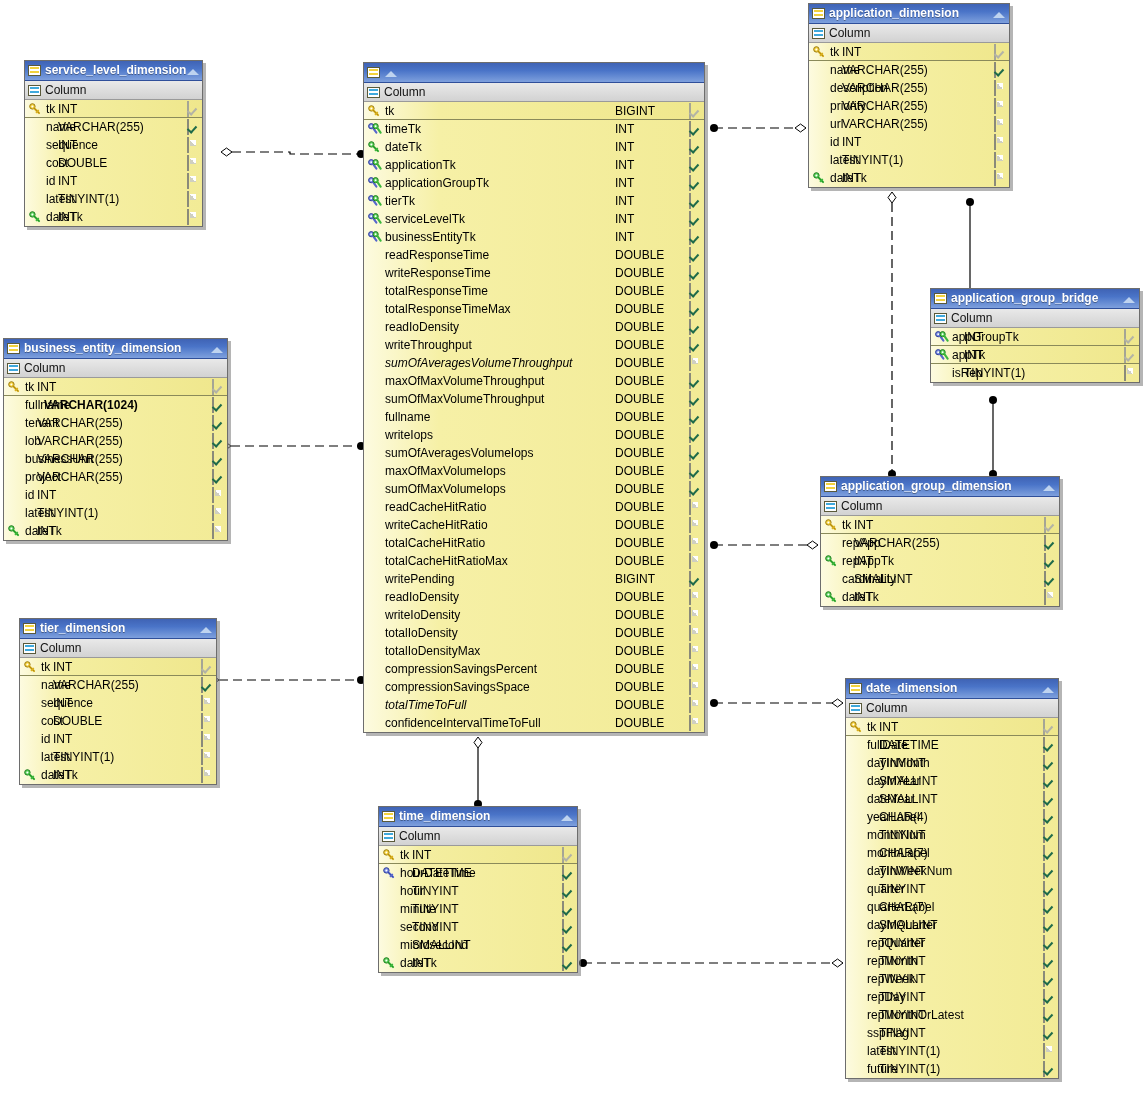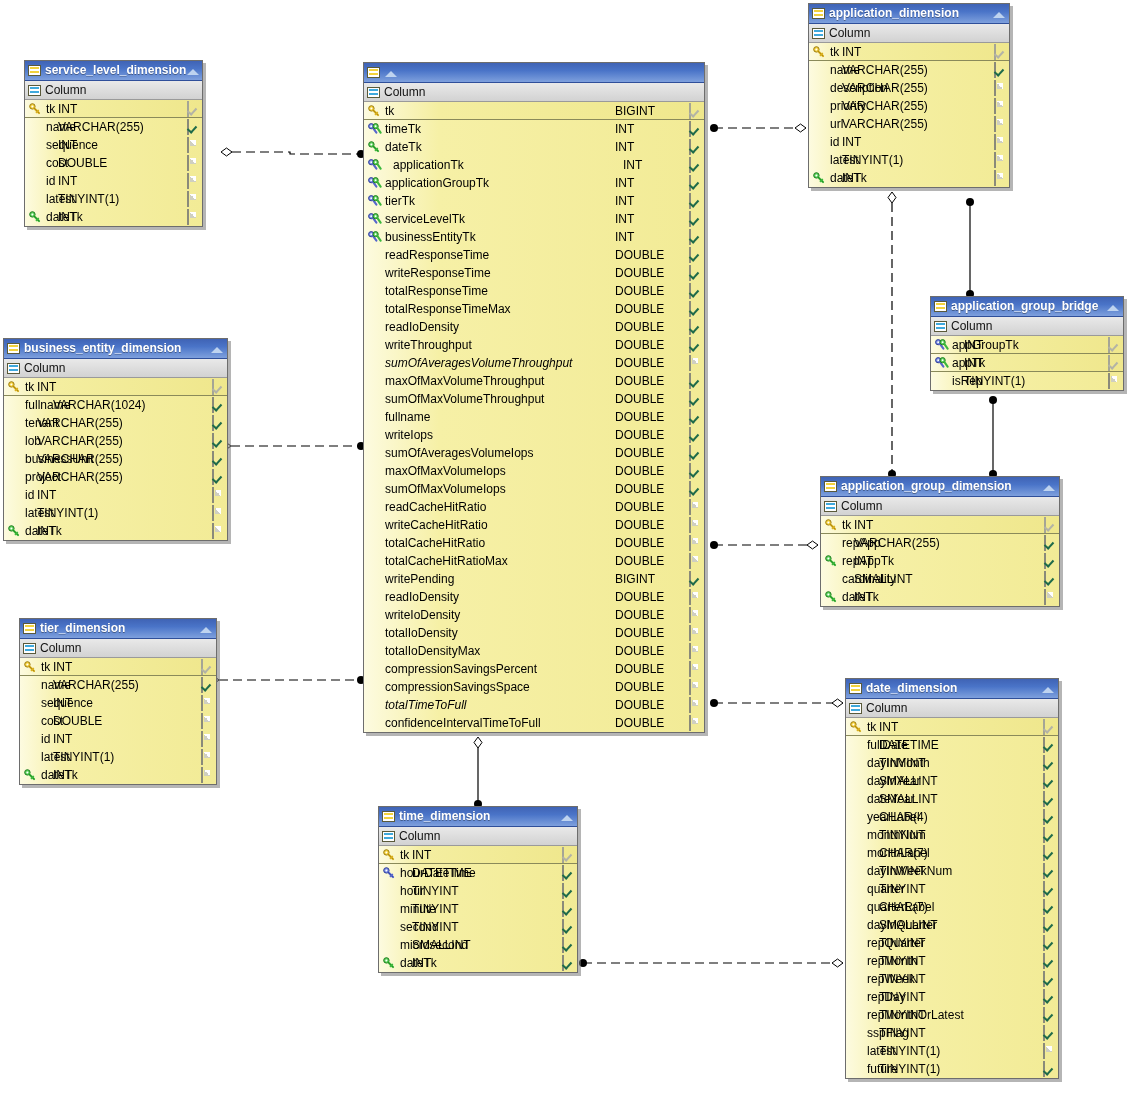--- a/index.html
+++ b/index.html
@@ -246,21 +246,21 @@
                 </svg>
               </span>
             </span>
             <span class="nm" style="width: 12px; flex: 0 0 12px;">tk</span>
             <span class="ty" style="margin-left: 0px; flex: 1 1 auto;">INT</span>
             <span class="cb"><span class="chk dim"></span></span>
           </div>
           <div class="row">
             <span class="ic"></span>
             <span class="nm" style="width: 12px; flex: 0 0 12px;">fullname</span>
-            <span class="ty" style="margin-left: 16px; flex: 1 1 auto;">VARCHAR(1024)</span>
+            <span class="ty" style="margin-left: 7px; flex: 1 1 auto; font-weight: bold;">VARCHAR(1024)</span>
             <span class="cb"><span class="chk on"></span></span>
           </div>
           <div class="row">
             <span class="ic"></span>
             <span class="nm" style="width: 12px; flex: 0 0 12px;">tenant</span>
             <span class="ty" style="margin-left: 0px; flex: 1 1 auto;">VARCHAR(255)</span>
             <span class="cb"><span class="chk on"></span></span>
           </div>
           <div class="row">
             <span class="ic"></span>
@@ -458,21 +458,21 @@
                 <svg width="14" height="12" viewBox="0 0 14 12">
                   <circle cx="3.2" cy="3.2" r="2.6" fill="#7d8fe8" stroke="#2d3c96" stroke-width="1"></circle>
                   <circle cx="3.2" cy="3.2" r="0.9" fill="#fff"></circle>
                   <path d="M4.9 4.9 L8.4 9.6" stroke="#5566cc" stroke-width="2.1" stroke-linecap="round"></path>
                   <circle cx="7.6" cy="3.2" r="2.6" fill="#5fd45f" stroke="#1d7a1d" stroke-width="1"></circle>
                   <circle cx="7.6" cy="3.2" r="0.9" fill="#fff"></circle>
                   <path d="M9.3 4.9 L12.6 9.6" stroke="#3cb83c" stroke-width="2.1" stroke-linecap="round"></path>
                 </svg>
               </span>
             </span>
-            <span class="nm" style="width: 230px; flex: 0 0 230px; margin-left: 8px;">applicationTk</span>
+            <span class="nm" style="width: 230px; flex: 0 0 230px;">applicationTk</span>
             <span class="ty" style="margin-left: 0px; flex: 1 1 auto;">INT</span>
             <span class="cb"><span class="chk on"></span></span>
           </div>
           <div class="row">
             <span class="ic">
               <span class="key">
                 <svg width="14" height="12" viewBox="0 0 14 12">
                   <circle cx="3.2" cy="3.2" r="2.6" fill="#7d8fe8" stroke="#2d3c96" stroke-width="1"></circle>
                   <circle cx="3.2" cy="3.2" r="0.9" fill="#fff"></circle>
                   <path d="M4.9 4.9 L8.4 9.6" stroke="#5566cc" stroke-width="2.1" stroke-linecap="round"></path>
@@ -868,21 +868,21 @@
                   <path d="M7.6 9.2 L9.2 7.6" stroke="#3cb83c" stroke-width="2" stroke-linecap="round"></path>
                 </svg>
               </span>
             </span>
             <span class="nm" style="width: 12px; flex: 0 0 12px;">dateTk</span>
             <span class="ty" style="margin-left: 0px; flex: 1 1 auto;">INT</span>
             <span class="cb"><span class="chk off"></span></span>
           </div>
         </div>
       </div>
-      <div class="tbl" style="left: 930px; top: 296px; width: 194px;">
+      <div class="tbl" style="left: 930px; top: 288px; width: 210px;">
         <div class="tbl-hdr">
           <span class="hico">
             <i></i>
           </span>
           <span class="ttl">application_group_bridge</span>
           <span class="collapse"></span>
         </div>
         <div class="tbl-sub">
           <span class="hico blue">
             <i></i>

